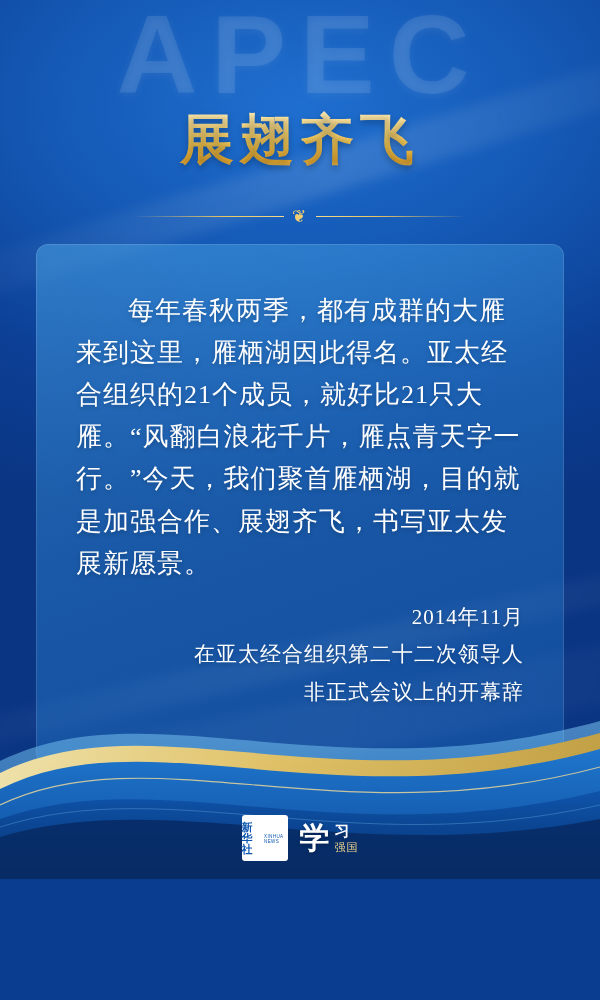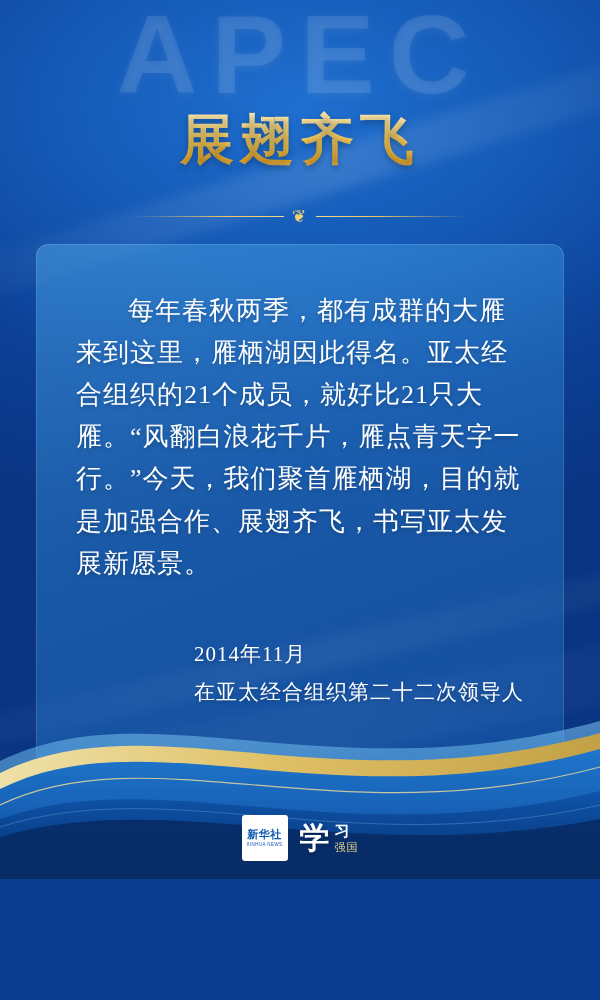--- a/index.html
+++ b/index.html
@@ -119,21 +119,21 @@
     line-height: 1.62;
     text-indent: 2em;
     letter-spacing: 1px;
     text-shadow: 0 2px 4px rgba(0,0,0,.22);
     margin: 0;
   }
   .attribution {
     position: absolute;
     right: 40px;
     bottom: 52px;
-    text-align: left;
+    text-align: right;
     color: #ffffff;
     font-size: 21px;
     line-height: 1.8;
     letter-spacing: 1px;
     text-shadow: 0 2px 4px rgba(0,0,0,.20);
   }
 
   
   .waves { position: absolute; left: 0; bottom: 0; width: 600px; height: 210px; }
 
@@ -146,21 +146,20 @@
     display: flex;
     align-items: center;
     justify-content: center;
     gap: 12px;
   }
   .logo-xinhua {
     width: 46px; height: 46px;
     background: #ffffff;
     border-radius: 3px;
     display: flex;
-    flex-direction: column;
     align-items: center;
     justify-content: center;
     line-height: 1;
   }
   .logo-xinhua .cn {
     color: #0d56b0;
     font-size: 11px;
     font-weight: 700;
     letter-spacing: .5px;
     font-family: "Liberation Serif", serif;
@@ -217,20 +216,21 @@
     <span class="line"></span>
     <span class="orn">❦</span>
     <span class="line right"></span>
   </div>
 
   <div class="card">
     <p class="quote">每年春秋两季，都有成群的大雁来到这里，雁栖湖因此得名。亚太经合组织的21个成员，就好比21只大雁。“风翻白浪花千片，雁点青天字一行。”今天，我们聚首雁栖湖，目的就是加强合作、展翅齐飞，书写亚太发展新愿景。</p>
     <div class="attribution">
       <div>2014年11月</div>
       <div>在亚太经合组织第二十二次领导人</div>
+      <div>非正式会议上的开幕辞</div>
     </div>
   </div>
 
   <svg class="waves" viewBox="0 0 600 210" preserveAspectRatio="none">
     <defs>
       <linearGradient id="gGold" x1="0" y1="0" x2="1" y2="0">
         <stop offset="0%" stop-color="#f7e6a8"></stop>
         <stop offset="45%" stop-color="#e8c463"></stop>
         <stop offset="100%" stop-color="#c9a23f"></stop>
       </linearGradient>

